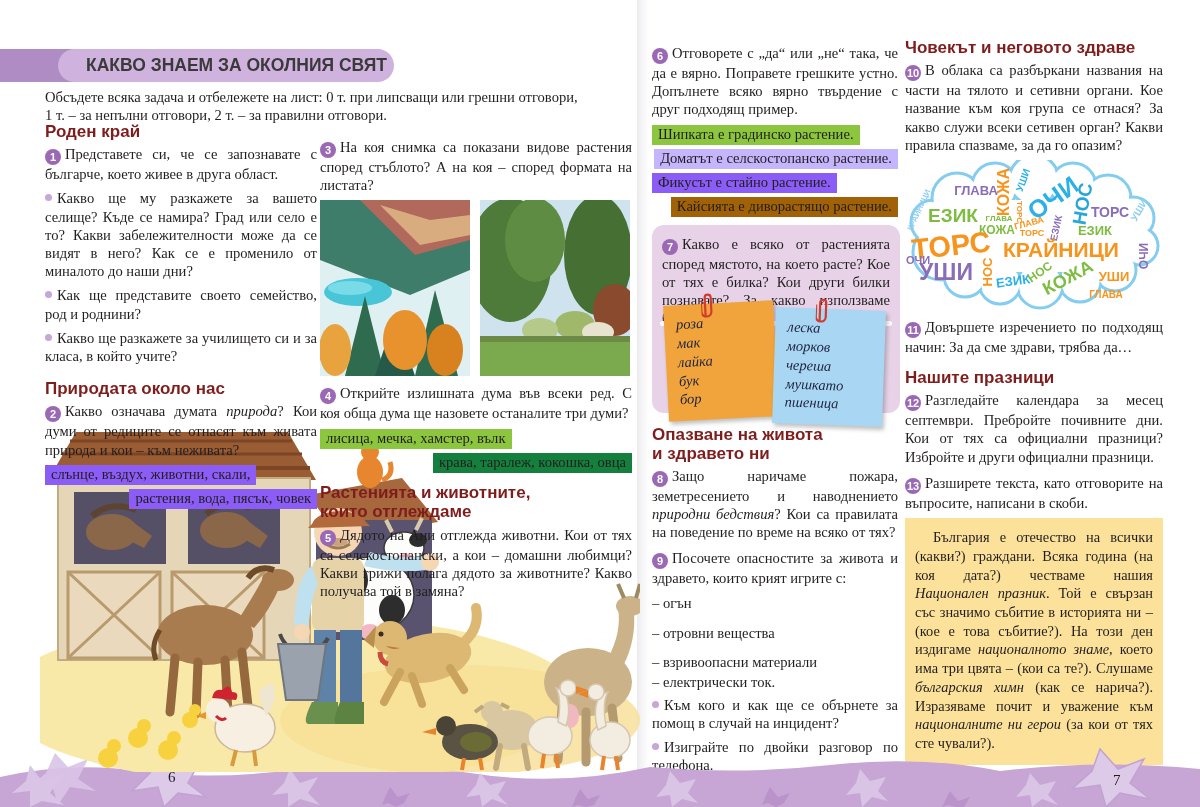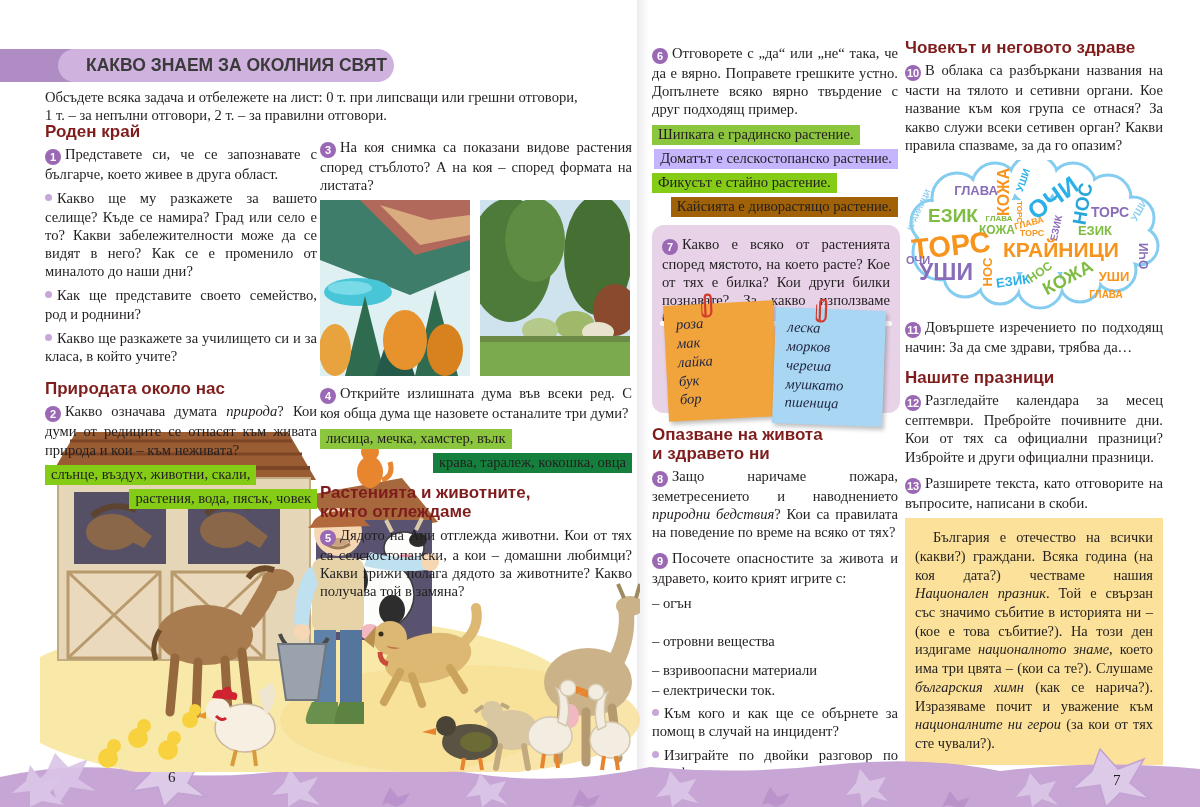--- a/index.html
+++ b/index.html
@@ -14,21 +14,21 @@
   .qnum{display:inline-block;width:16px;height:16px;border-radius:50%;background:#9a68b4;color:#fff;
         font-family:"Liberation Sans",sans-serif;font-size:11px;font-weight:bold;text-align:center;
         line-height:16px;margin-right:4px;vertical-align:-2px}
   .bullet{display:inline-block;width:7px;height:7px;border-radius:50%;background:#c7a6d8;
           margin-right:5px;vertical-align:2px}
   p{margin:0 0 6px 0}
   
   .hlrow{display:flex;flex-direction:column;gap:4px;margin:4px 0}
   .hl{display:inline-block;align-self:flex-start;padding:1px 6px 2px 6px;font-size:14.6px;white-space:nowrap}
   .hl-r{align-self:flex-end}
-  .bg-orange{background:#84cc16}.bg-yellow{background:#15803d}.bg-green{background:#8cc63e}
+  .bg-orange{background:#8b5cf6}.bg-yellow{background:#15803d}.bg-green{background:#8cc63e}
   .bg-blue{background:#c4b5fd}.bg-purple{background:#a16207}
   
   .banner-dark{position:absolute;left:0;top:0;width:92px;height:33px;background:#b08cc4;border-radius:0 17px 17px 0}
   .banner-pill{position:absolute;left:58px;top:0;width:336px;height:33px;background:#cfb2de;border-radius:17px}
   .banner-title{position:absolute;left:86px;top:0;height:33px;line-height:33px;
         font-family:"Liberation Sans",sans-serif;font-weight:bold;font-size:17.5px;color:#3a3a3a}
   
   .q7box{position:relative;width:248px;background:#e7d2e8;border-radius:12px;padding:10px 10px 14px 10px;box-sizing:border-box;margin-top:8px}
   .rope{position:absolute;left:8px;right:8px;top:96px;height:5px;background:#fff;border-radius:3px}
   .note{position:absolute;width:92px;padding:10px 6px 12px 12px;font-style:italic;font-size:14.5px;line-height:1.3;color:#1d2340;
@@ -360,21 +360,21 @@
     <div class="h" style="margin-top:12px">
       <div>Опазване на живота</div>
       <div>и здравето ни</div>
     </div>
     <p class="q" style="margin-top:4px">
       <span class="qnum">8</span><span>Защо наричаме пожара, земетресението и наводнението </span><span class="it">природни бедствия</span><span>? Кои са правилата на поведение по време на всяко от тях?</span>
     </p>
     <p class="q" style="margin-top:8px">
       <span class="qnum">9</span><span>Посочете опасностите за живота и здравето, които крият игрите с:</span>
     </p>
-    <p class="q" style="margin:6px 0 20px">– огън</p>
+    <p class="q" style="margin:6px 0 12px">– огън</p>
     <p class="q" style="margin:0 0 2px">– отровни вещества</p>
     <p class="q" style="margin:11px 0 2px">– взривоопасни материали</p>
     <p class="q" style="margin:0 0 4px">– електрически ток.</p>
     <p class="q"><span class="bullet"></span><span>Към кого и как ще се обърнете за помощ в случай на инцидент?</span></p>
     <p class="q"><span class="bullet"></span><span>Изиграйте по двойки разговор по телефона.</span></p>
 
     <div style="position:relative;width:246px;height:122px;margin-top:2px">
       <svg width="185" height="114" viewBox="0 0 185 114" style="position:absolute;left:0;top:0">
         <rect width="185" height="114" fill="#ffffff" stroke="#d9d9d9"></rect>
         <rect y="38" width="185" height="38" fill="#0a9b4a"></rect>

